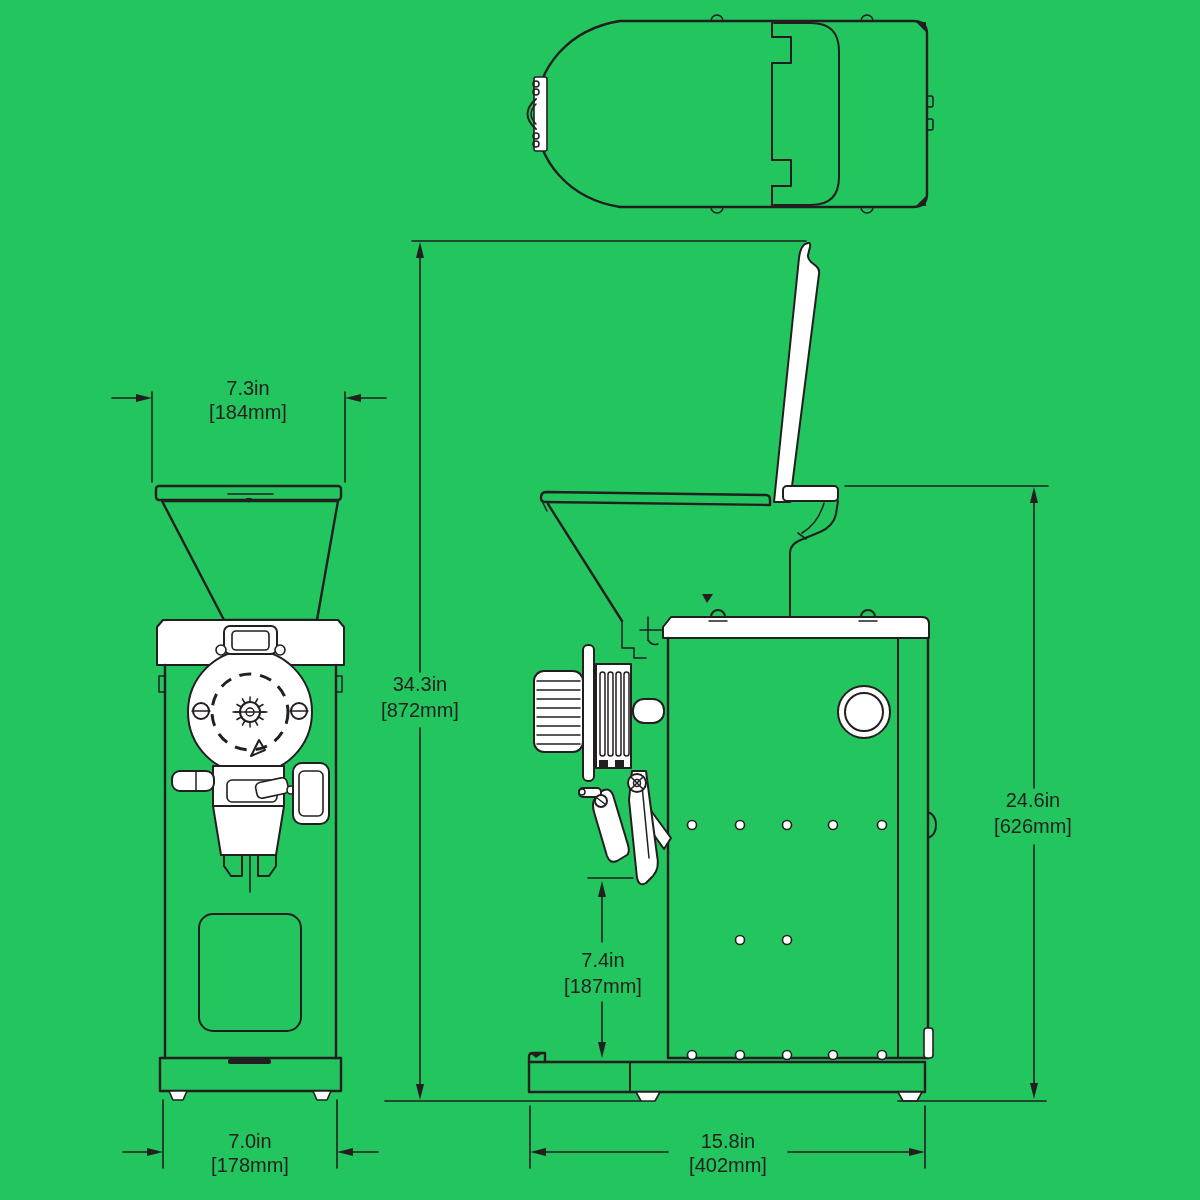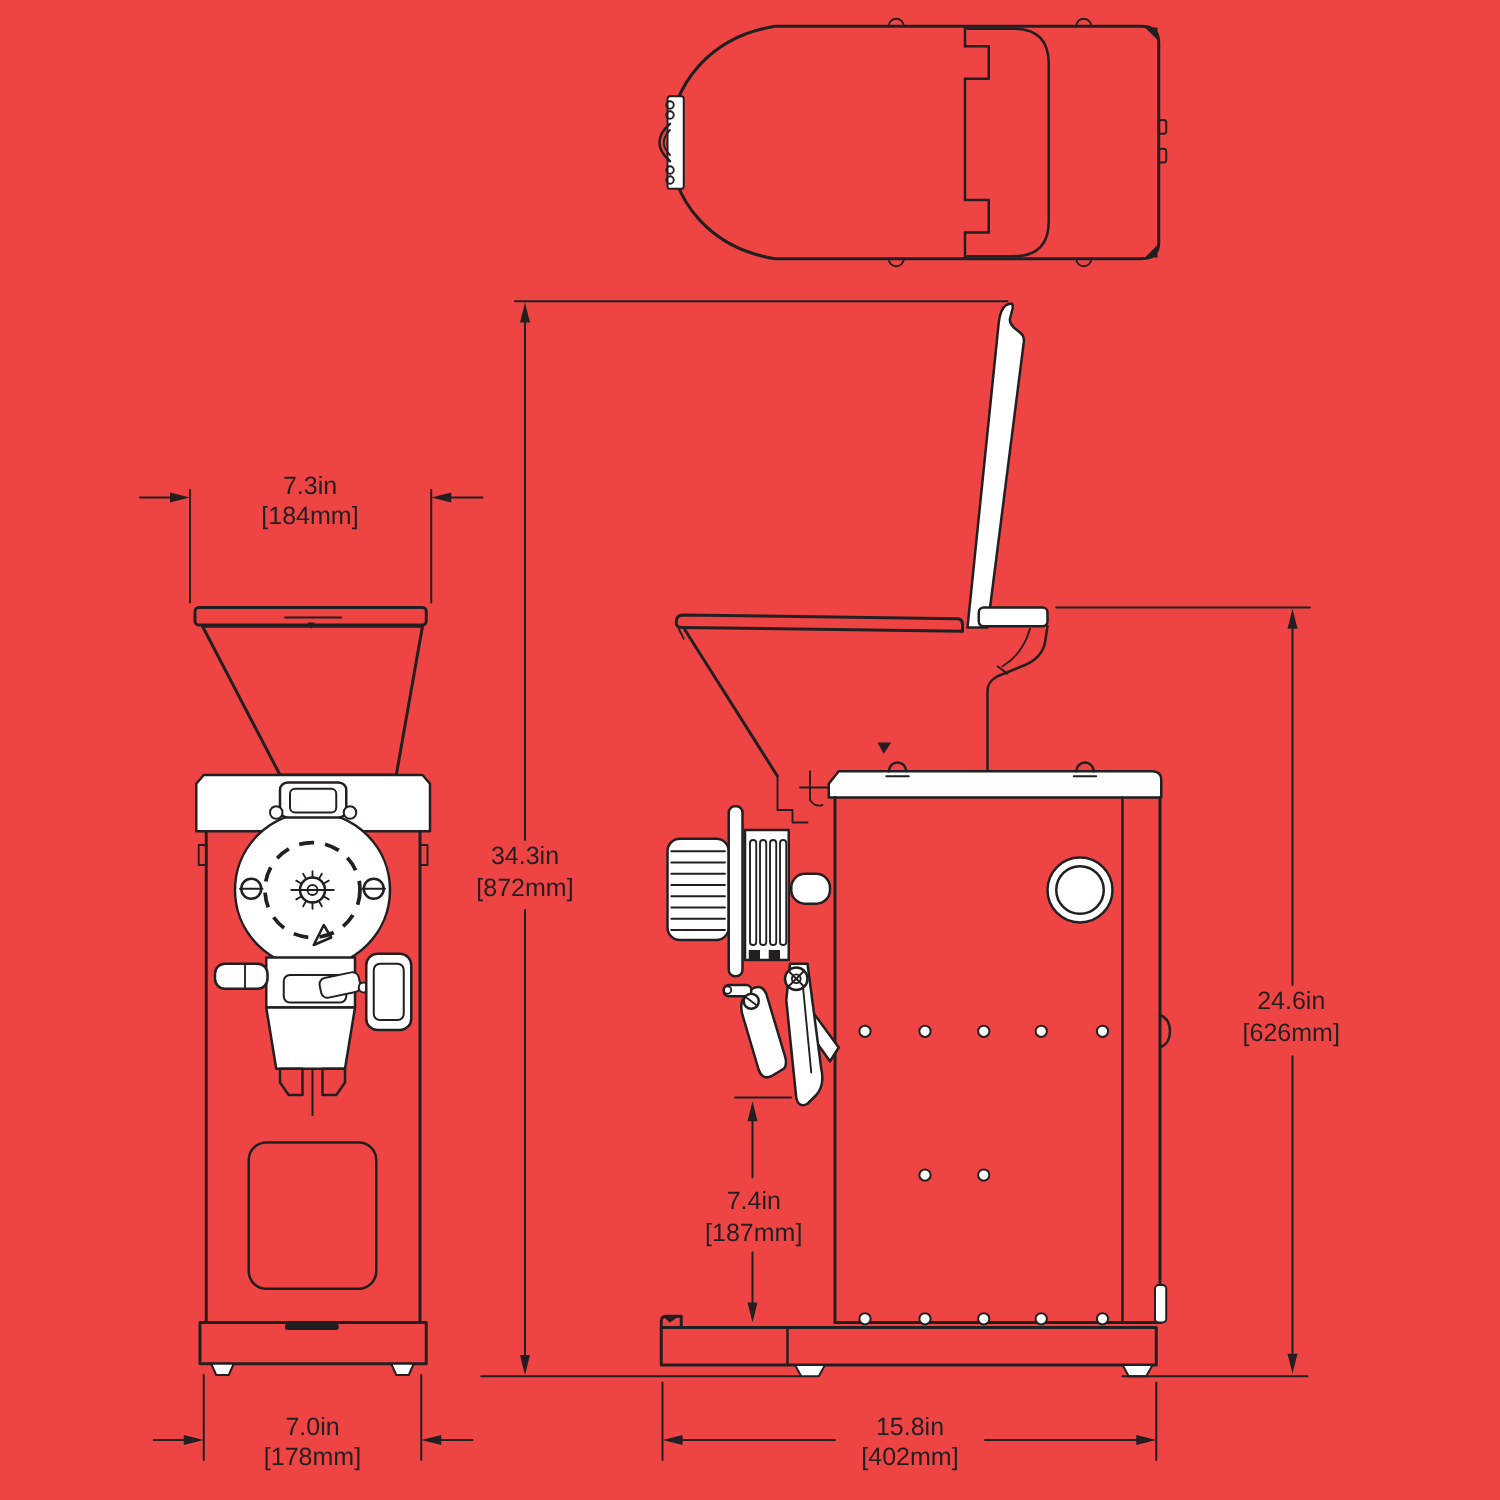--- a/index.html
+++ b/index.html
@@ -1,16 +1,16 @@
 <!DOCTYPE html>
 <html><head>
 <meta charset="utf-8">
 <style>
   html,body{margin:0;padding:0;background:#ffffff;}
-  .stage{width:1200px;height:1200px;position:relative;background:#ef4444;}
+  .stage{width:1200px;height:1200px;position:relative;background:#22c55e;}
   svg{display:block;}
   .ln{fill:none;stroke:#231f20;stroke-width:2;stroke-linecap:round;stroke-linejoin:round;}
   .ln25{fill:none;stroke:#231f20;stroke-width:2.4;stroke-linecap:round;stroke-linejoin:round;}
   .thin{fill:none;stroke:#231f20;stroke-width:1.5;stroke-linecap:round;stroke-linejoin:round;}
   .w{fill:#ffffff;stroke:#231f20;stroke-width:2;stroke-linecap:round;stroke-linejoin:round;}
   .wt{fill:#ffffff;stroke:#231f20;stroke-width:1.6;stroke-linecap:round;stroke-linejoin:round;}
   .blk{fill:#231f20;stroke:none;}
   .dash{fill:none;stroke:#231f20;stroke-width:3;stroke-dasharray:12 9;}
   .dim{fill:none;stroke:#231f20;stroke-width:1.6;stroke-linecap:round;}
   .txt{font-family:"Liberation Sans",sans-serif;font-size:20px;fill:#231f20;text-anchor:middle;}

